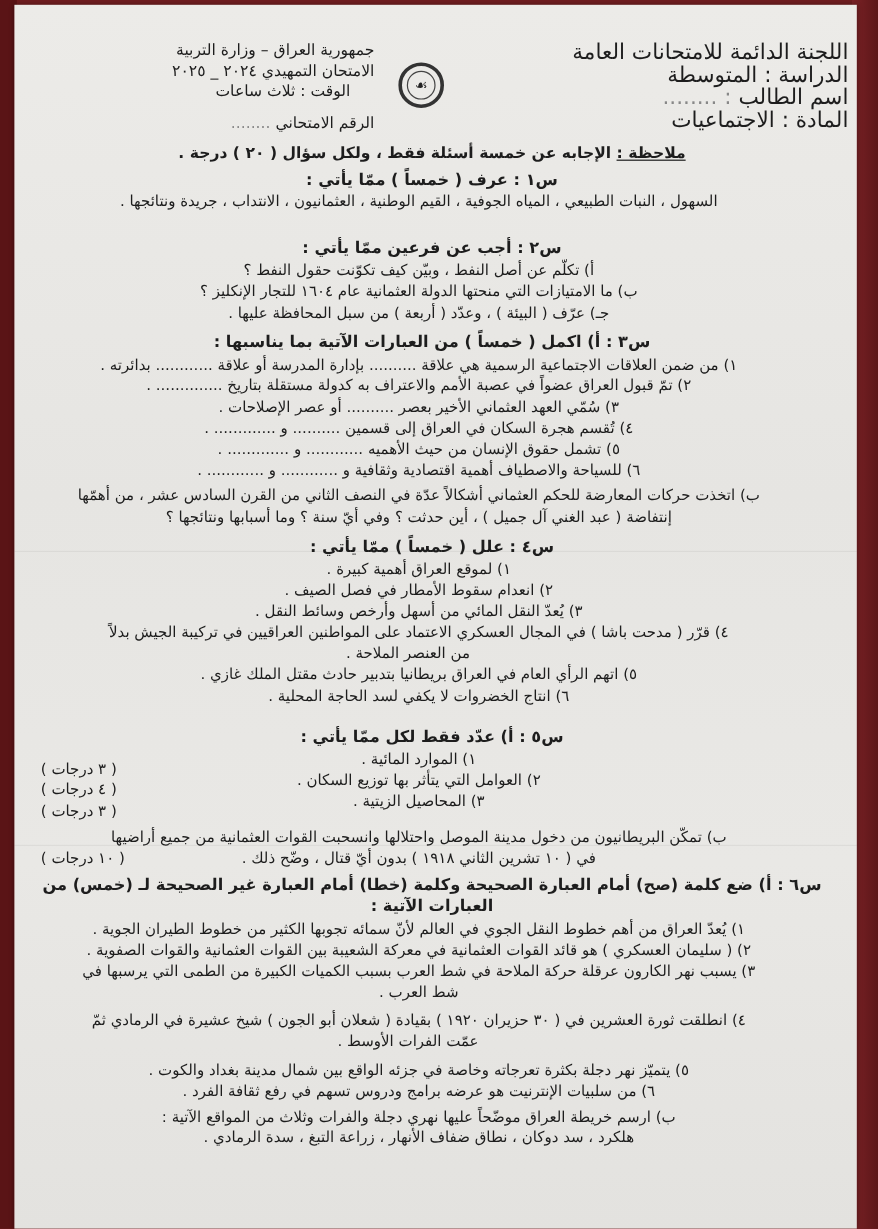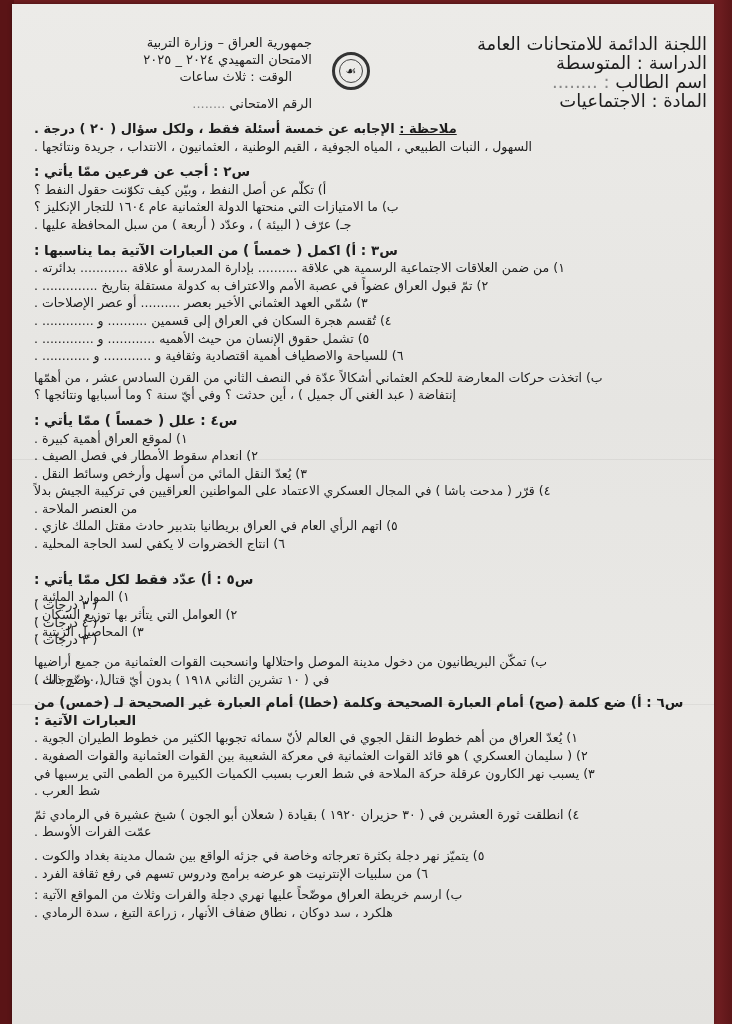--- a/index.html
+++ b/index.html
@@ -7,21 +7,21 @@
   .bg-left{position:absolute;left:0;top:0;width:14px;height:1024px;background:#5a1416;}
   .bg-right{position:absolute;right:0;top:0;width:22px;height:1024px;background:linear-gradient(90deg,#7a2226,#5c1618);}
   .paper{position:absolute;left:12px;top:4px;width:702px;height:1020px;background:linear-gradient(180deg,#ecebe8 0%,#e6e5e2 40%,#e9e8e5 70%,#e3e2df 100%);box-shadow:0 0 4px rgba(0,0,0,.4);color:#1d1d1d;}
   .fold{position:absolute;left:0;width:100%;height:1px;background:rgba(0,0,0,.05);}
   .hdr-right{position:absolute;right:7px;top:30px;direction:rtl;text-align:right;font-weight:normal;font-size:18px;line-height:19px;}
   .hdr-left{position:absolute;left:60px;top:30px;direction:rtl;text-align:right;font-weight:normal;font-size:13px;line-height:17px;width:240px;}
   .seal{position:absolute;left:320px;top:48px;width:38px;height:38px;border-radius:50%;border:3px solid #333;box-sizing:border-box;display:flex;align-items:center;justify-content:center;}
   .seal::before{content:"";position:absolute;inset:4px;border-radius:50%;border:1px solid #444;}
   .seal span{font-size:12px;color:#222;}
   .blur{color:#888;letter-spacing:1px;filter:blur(0.6px);}
-  .content{position:absolute;right:28px;left:22px;top:116px;direction:rtl;text-align:left;font-size:12.5px;line-height:17.6px;}
+  .content{position:absolute;right:28px;left:22px;top:116px;direction:rtl;text-align:center;font-size:12.5px;line-height:17.6px;}
   .note{font-weight:bold;font-size:13px;}
   .note u{text-decoration:underline;}
   .q{font-weight:bold;font-size:13.5px;margin-top:4px;}
   .item{padding-right:22px;}
   .item2{padding-right:40px;}
   .row{position:relative;}
   .marks{position:absolute;left:0;direction:rtl;font-size:12.5px;}
   .list-line{padding-right:22px;}
 </style>
 </head>
@@ -48,23 +48,24 @@
   <div class="hdr-left">
     <div style="padding-right:0">جمهورية العراق – وزارة التربية</div>
     <div>الامتحان التمهيدي ٢٠٢٤ _ ٢٠٢٥</div>
     <div style="padding-right:20px">الوقت : ثلاث ساعات</div>
     <div style="margin-top:10px;padding-right:0"><span>الرقم الامتحاني</span> <span class="blur">........</span></div>
   </div>
 
   <div class="content">
     <div class="note"><u>ملاحظة :</u> <span>الإجابه عن خمسة أسئلة فقط ، ولكل سؤال ( ٢٠ ) درجة .</span></div>
 
+    <div class="q">س١ : عرف ( خمساً ) ممّا يأتي :</div>
     <div class="list-line">السهول ، النبات الطبيعي ، المياه الجوفية ، القيم الوطنية ، العثمانيون ، الانتداب ، جريدة ونتائجها .</div>
 
-    <div class="q" style="margin-top:8px">س٢ : أجب عن فرعين ممّا يأتي :</div>
+    <div class="q" style="margin-top:22px">س٢ : أجب عن فرعين ممّا يأتي :</div>
     <div class="item">أ) تكلّم عن أصل النفط ، وبيّن كيف تكوّنت حقول النفط ؟</div>
     <div class="item">ب) ما الامتيازات التي منحتها الدولة العثمانية عام ١٦٠٤ للتجار الإنكليز ؟</div>
     <div class="item">جـ) عرّف ( البيئة ) ، وعدّد ( أربعة ) من سبل المحافظة عليها .</div>
 
     <div class="q" style="margin-top:8px">س٣ : أ) اكمل ( خمساً ) من العبارات الآتية بما يناسبها :</div>
     <div class="item">١) من ضمن العلاقات الاجتماعية الرسمية هي علاقة .......... بإدارة المدرسة أو علاقة ............ بدائرته .</div>
     <div class="item">٢) تمّ قبول العراق عضواً في عصبة الأمم والاعتراف به كدولة مستقلة بتاريخ .............. .</div>
     <div class="item">٣) سُمّي العهد العثماني الأخير بعصر .......... أو عصر الإصلاحات .</div>
     <div class="item">٤) تُقسم هجرة السكان في العراق إلى قسمين .......... و ............. .</div>
     <div class="item">٥) تشمل حقوق الإنسان من حيث الأهميه ............ و ............. .</div>

